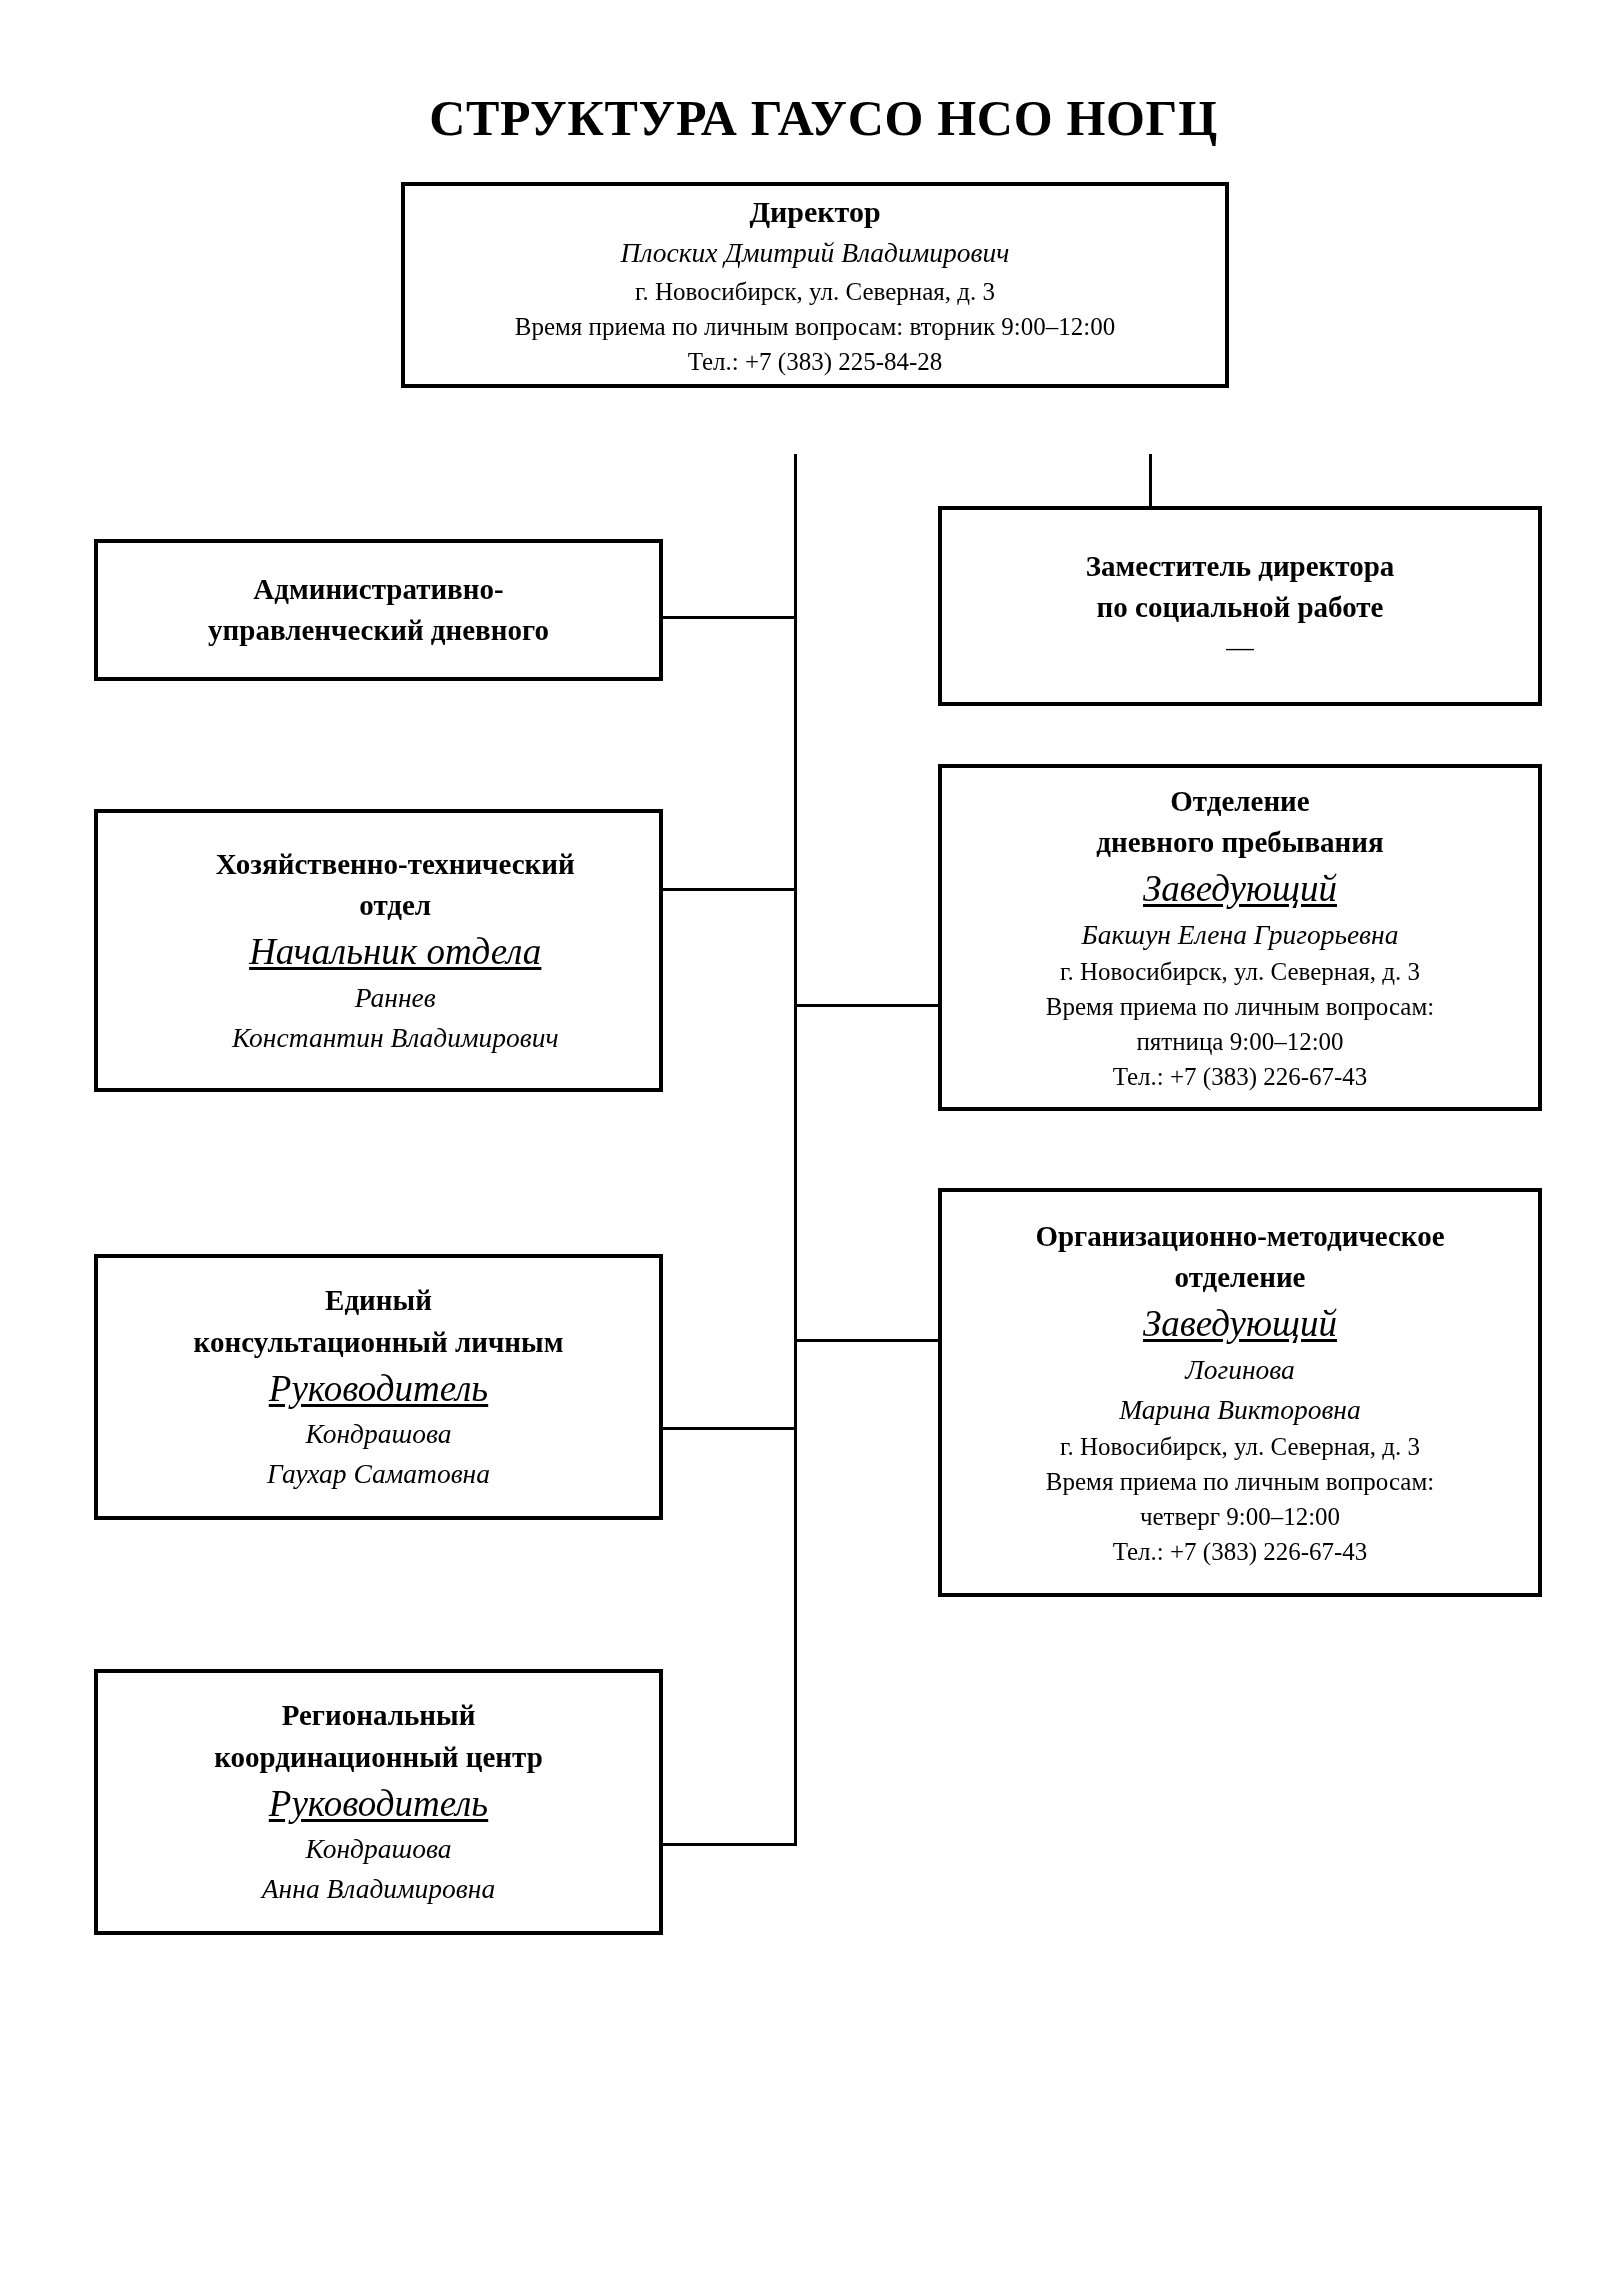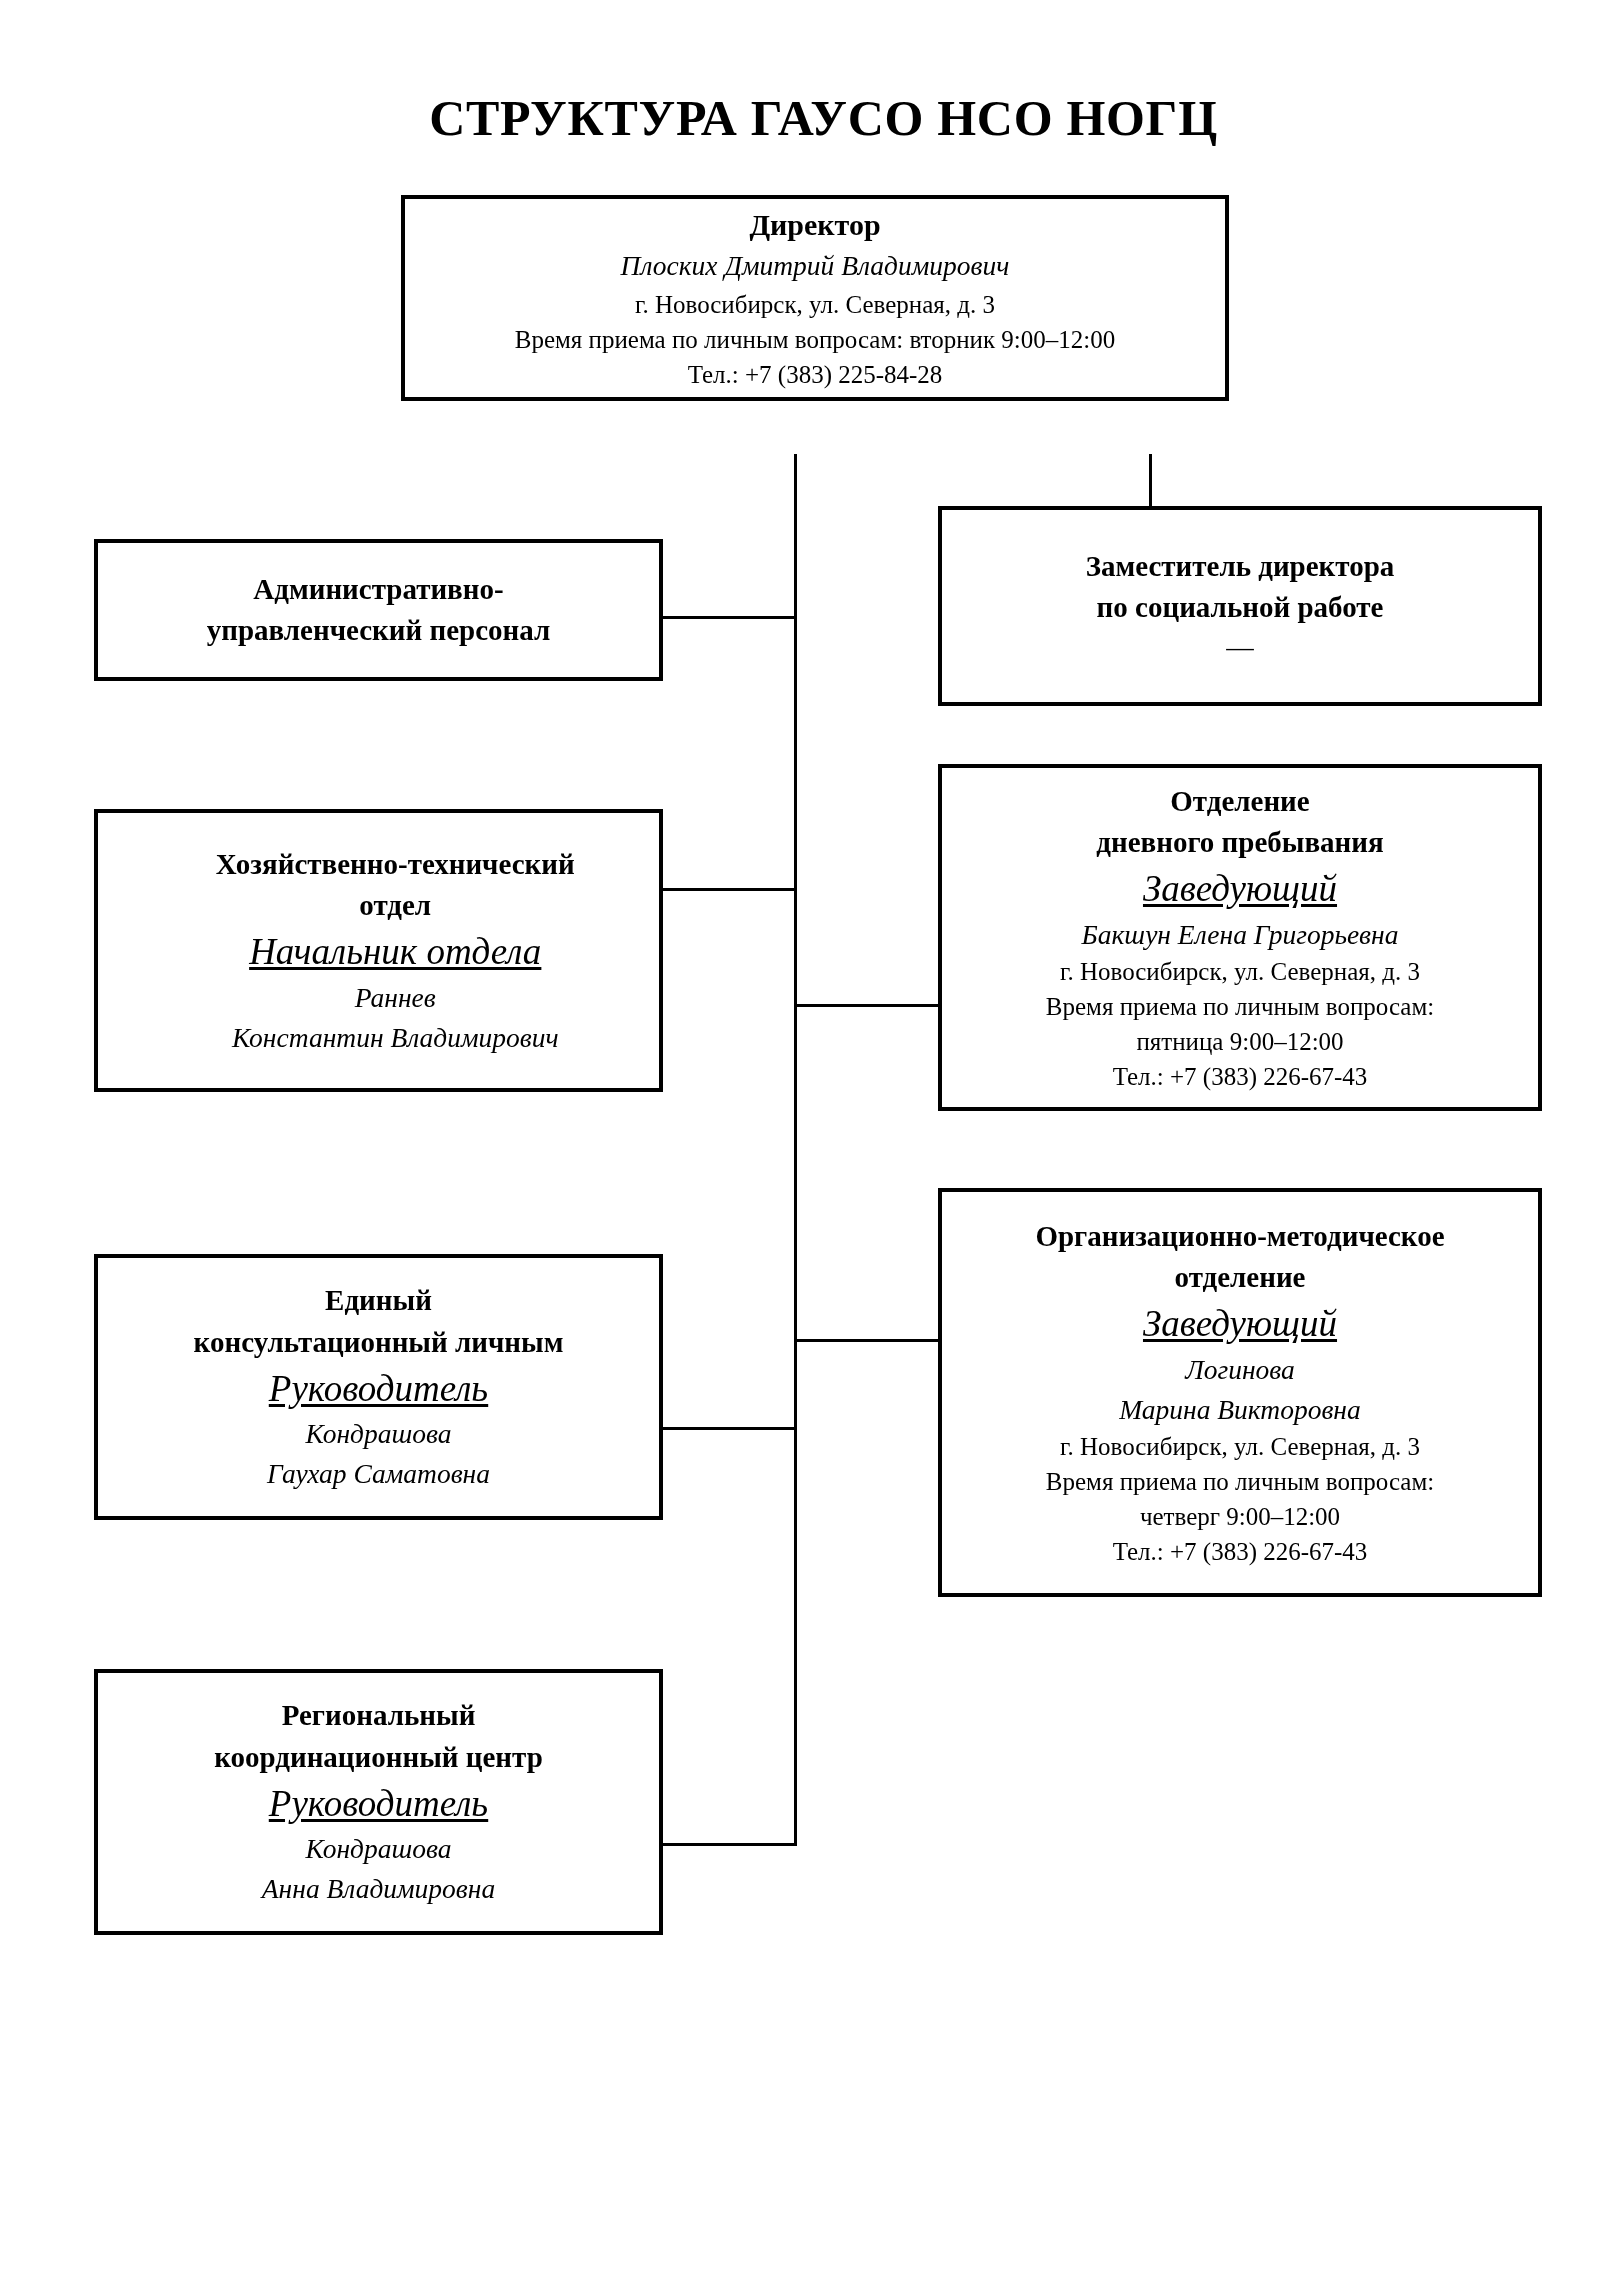--- a/index.html
+++ b/index.html
@@ -102,38 +102,38 @@
   <div class="conn conn-h" style="left:651px; top:888px; width:134px;"></div>
 
   <div class="conn conn-h" style="left:782px; top:1004px; width:147px;"></div>
 
   <div class="conn conn-h" style="left:782px; top:1339px; width:147px;"></div>
 
   <div class="conn conn-h" style="left:651px; top:1427px; width:134px;"></div>
 
   <div class="conn conn-h" style="left:651px; top:1843px; width:134px;"></div>
 
-  <div class="node-box" style="left:389px; top:195px; width:828px; height:206px;">
+  <div class="node-box" style="left:389px; top:182px; width:828px; height:206px;">
     <div class="line-head-lg">Директор</div>
     <div class="line-person">Плоских Дмитрий Владимирович</div>
     <div class="gap-lg"></div>
     <div class="line-plain">г. Новосибирск, ул. Северная, д. 3</div>
     <div class="line-plain">Время приема по личным вопросам: вторник 9:00–12:00</div>
     <div class="line-plain">Тел.: +7 (383) 225-84-28</div>
   </div>
 
   <div class="node-box" style="left:926px; top:506px; width:604px; height:200px;">
     <div class="line-head">Заместитель директора</div>
     <div class="line-head">по социальной работе</div>
     <div class="line-dash">—</div>
   </div>
 
   <div class="node-box" style="left:82px; top:539px; width:569px; height:142px;">
     <div class="line-head">Административно-</div>
-    <div class="line-head">управленческий персонал</div>
+    <div class="line-head">управленческий дневного</div>
   </div>
 
   <div class="node-box" style="left:82px; top:809px; width:569px; height:283px;padding-left:44px;">
     <div class="line-head">Хозяйственно-технический</div>
     <div class="line-head">отдел</div>
     <div class="line-role">Начальник отдела</div>
     <div class="line-person">Раннев</div>
     <div class="line-person">Константин Владимирович</div>
   </div>
 

